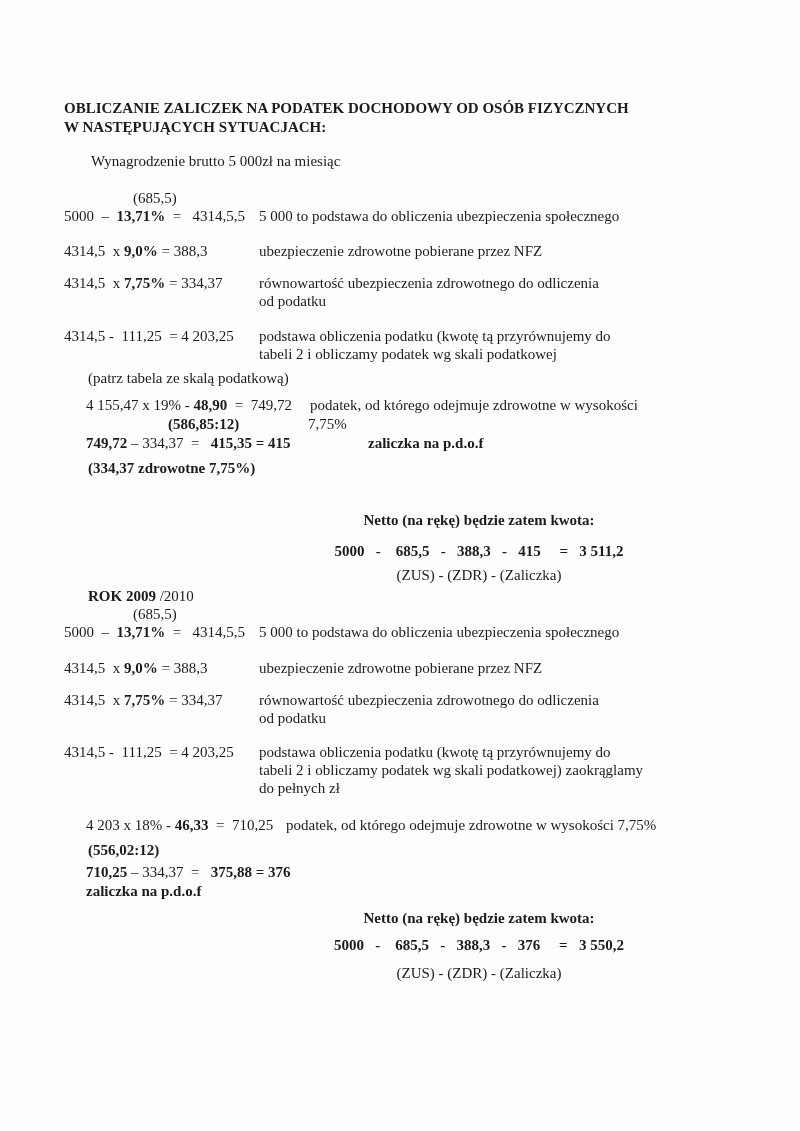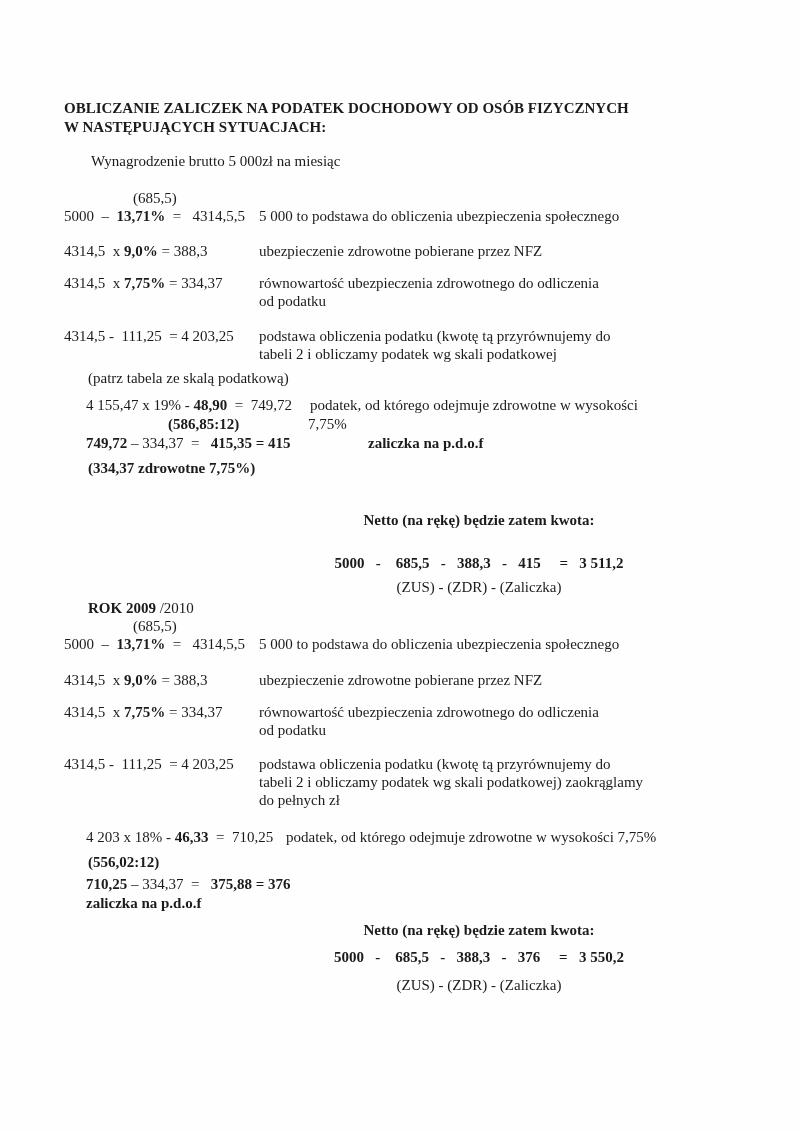--- a/index.html
+++ b/index.html
@@ -44,21 +44,21 @@
   .w222 { width: 224px; }
   .w282 { width: 282px; }
   .desc { flex: 1 1 auto; line-height: 18px; }
   .note { margin-left: 44px; line-height: 19px; }
   .note2 { margin-left: 76px; line-height: 19px; font-weight: bold; }
   .subrow { display: flex; margin-left: 104px; line-height: 19px; }
   .subrow .left { flex: 0 0 140px; font-weight: bold; white-space: pre; }
   .note556 { margin-left: 109px; line-height: 19px; font-weight: bold; }
   .netto { margin-left: 225px; width: 380px; text-align: center; line-height: 19px; }
   .netto .n-label { font-weight: bold; }
-  .netto .n-formula { font-weight: bold; white-space: pre; margin-top: 24px; }
+  .netto .n-formula { font-weight: bold; white-space: pre; margin-top: 12px; }
   .netto .n-legend { margin-top: 5px; }
   .netto2 .n-formula { margin-top: 8px; }
   .netto2 .n-legend { margin-top: 9px; }
   .rok { margin-left: 24px; line-height: 18px; white-space: pre; }
   
   .g0 { margin-top: 0; }
   .g2 { margin-top: 2px; }
   .g3 { margin-top: 3px; }
   .g4 { }
   .g6 { margin-top: 6px; margin-left: 24px; }

